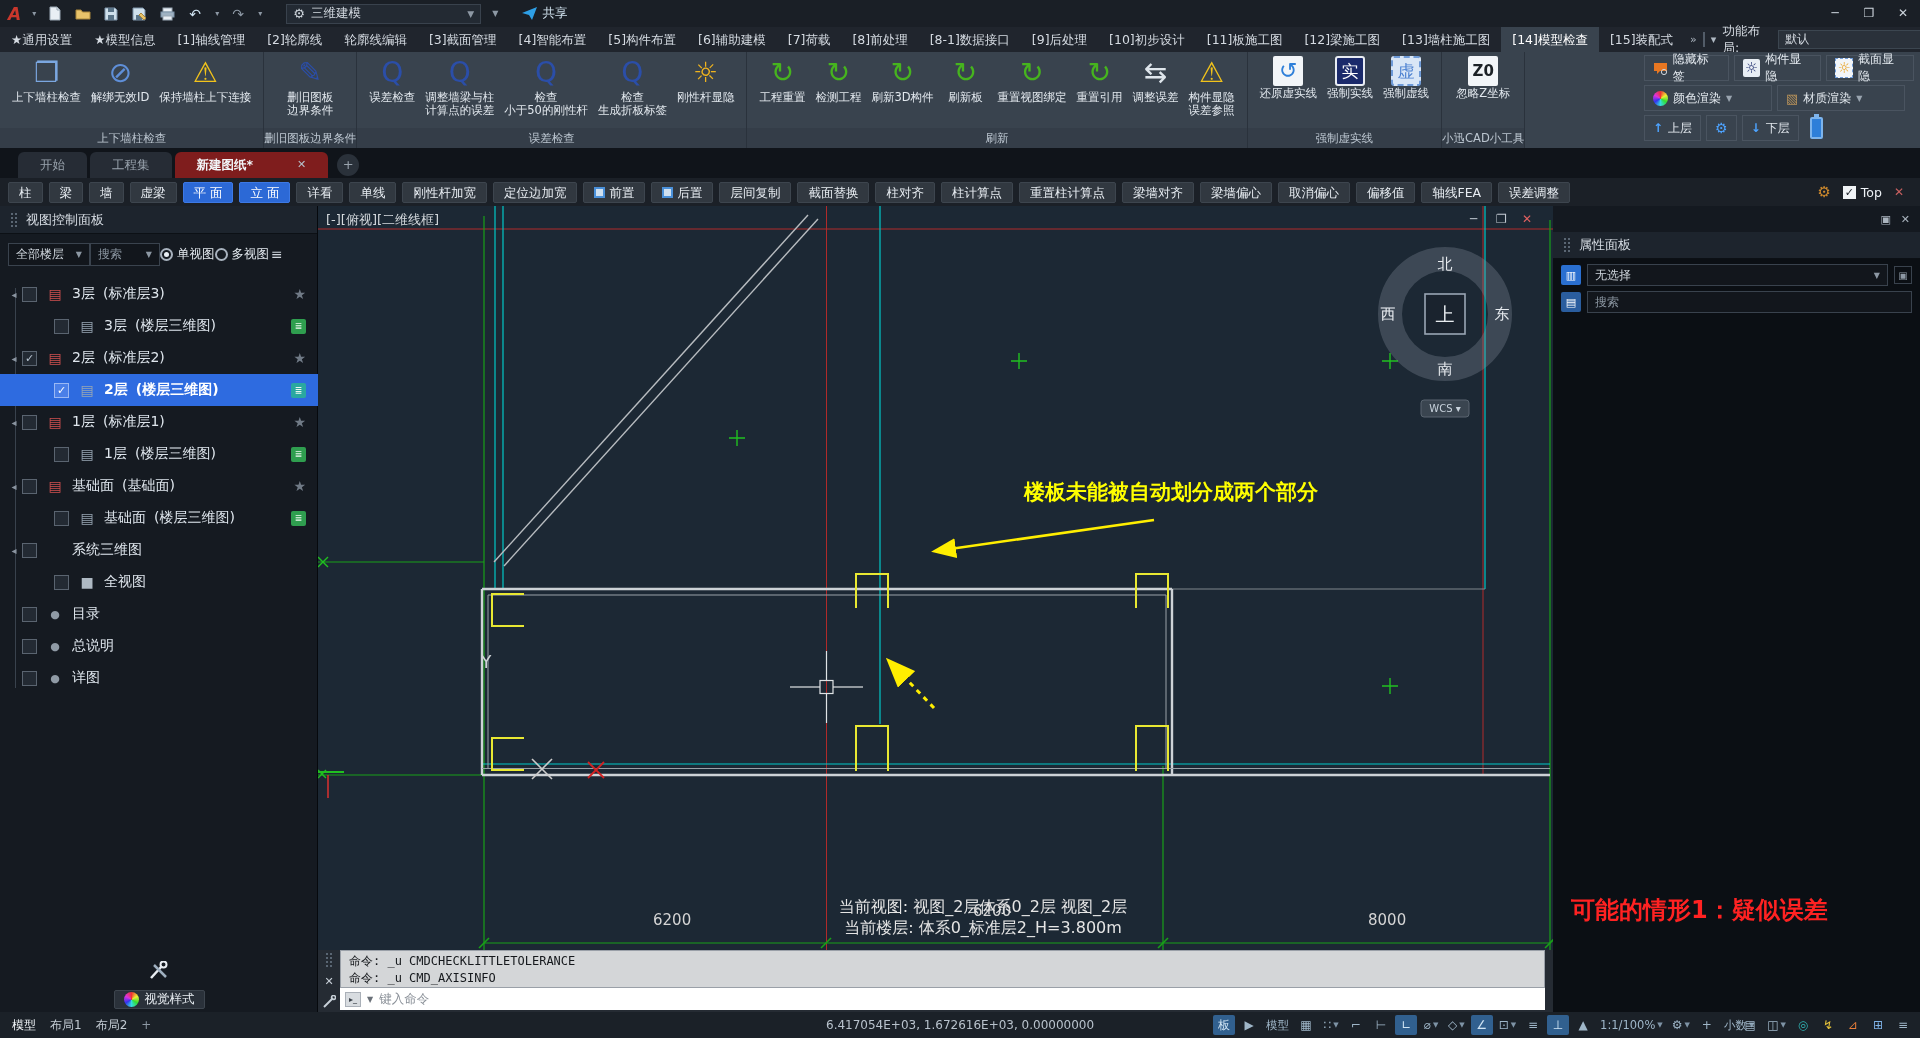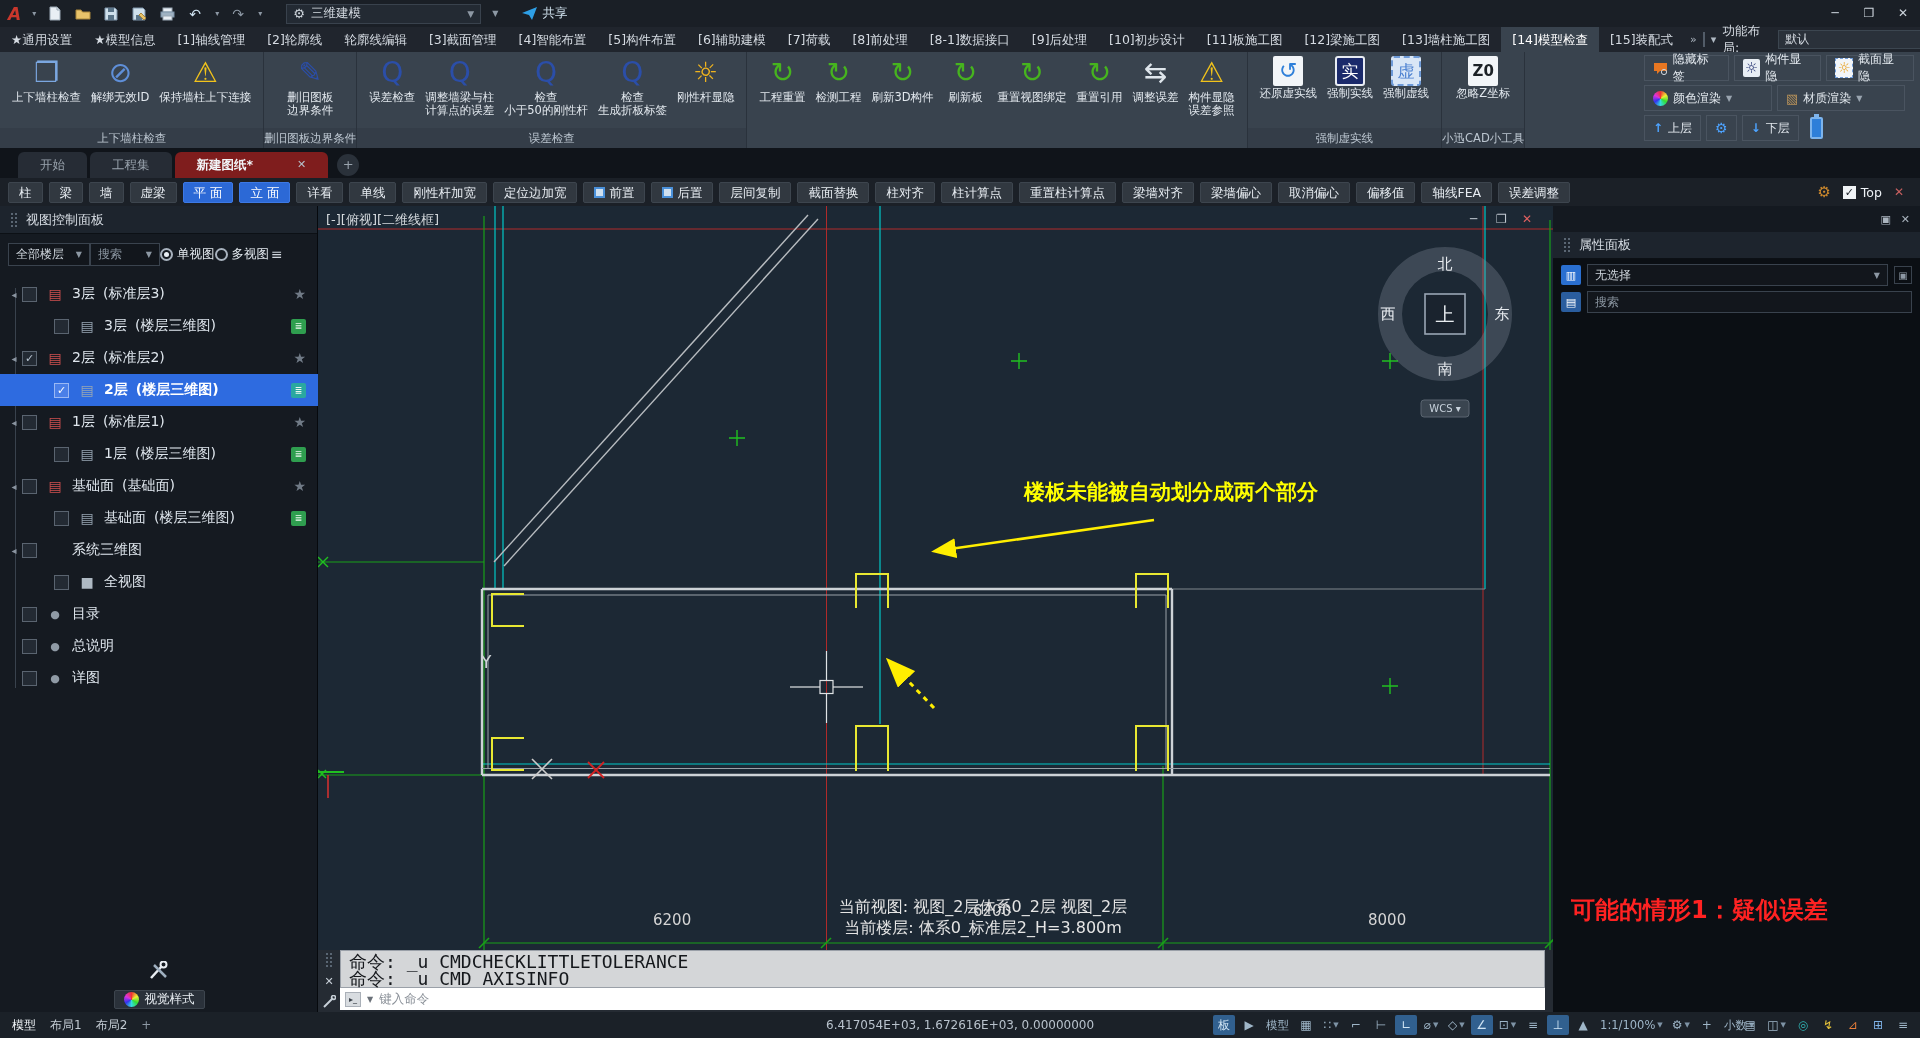--- a/index.html
+++ b/index.html
@@ -145,21 +145,21 @@
   .rp-mini { width:18px; height:18px; border:1px solid #39424d; color:#8d98a4; font-size:10px;
     display:flex; align-items:center; justify-content:center; }
   #rp-note { position:absolute; left:18px; top:688px; font-size:24px; font-weight:bold; color:#ff2222; }
 
   
   #cmdpanel { position:absolute; left:318px; top:950px; width:1235px; height:62px; background:#252b33; }
   #cmd-strip { position:absolute; left:0; top:0; width:22px; height:62px; display:flex; flex-direction:column;
     align-items:center; gap:7px; padding-top:2px; color:#c8d0d8; }
   #cmd-strip .x { font-size:11px; }
   #cmd-hist { position:absolute; left:22px; top:0; width:1205px; height:38px; background:#d4d6d8;
-    color:#15181c; font-family:"DejaVu Sans Mono","Liberation Mono",monospace; font-size:18px;
+    color:#15181c; font-family:"DejaVu Sans Mono","Liberation Mono",monospace; font-size:12px;
     padding:2px 8px; line-height:17px; border:1px solid #9aa0a8; }
   #cmd-input { position:absolute; left:22px; top:38px; width:1205px; height:22px; background:#ffffff;
     display:flex; align-items:center; gap:6px; padding:0 5px; }
   #cmd-input .chip { width:16px; height:15px; background:#d8dce0; border:1px solid #aab0b8; font-size:8px;
     color:#3a4048; display:flex; align-items:center; justify-content:center; }
   #cmd-input .dd { font-size:8px; color:#6a7078; }
   #cmd-input .ph { color:#8a9098; font-size:12.5px; }
 
   
   #statusbar { position:absolute; left:0; top:1012px; width:1920px; height:26px; background:#1b2128;
@@ -360,20 +360,21 @@
           <div class="rbtn">
             <span class="rbicon" style="color: rgb(223, 230, 236);">⇆</span>
             <div class="rblabel">调整误差</div>
           </div>
           <div class="rbtn">
             <span class="rbicon" style="color: rgb(242, 195, 27);">⚠</span>
             <div class="rblabel">构件显隐
 误差参照</div>
           </div>
         </div>
+        <div class="rgname">刷新</div>
       </div>
       <div class="rgroup">
         <div class="rbtns">
           <div class="rbtn">
             <span class="rbicon chip-white" style="color: rgb(46, 127, 217);">↺</span>
             <div class="rblabel">还原虚实线</div>
           </div>
           <div class="rbtn">
             <span class="rbicon chip-navy">实</span>
             <div class="rblabel">强制实线</div>

